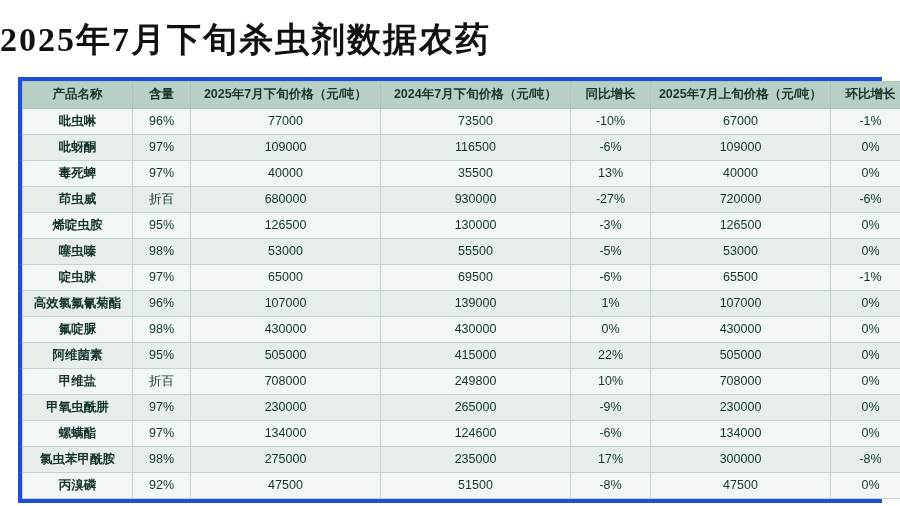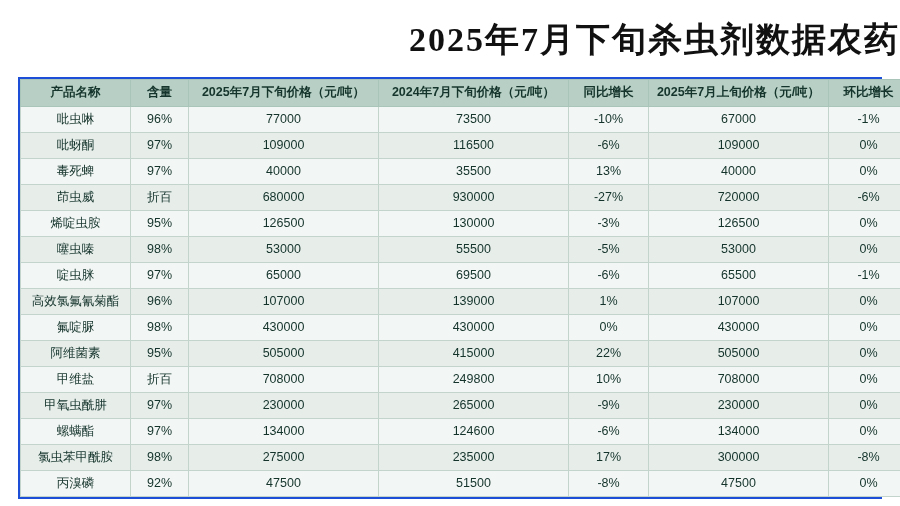--- a/index.html
+++ b/index.html
@@ -14,34 +14,34 @@
     overflow: hidden;
   }
   .page {
     position: relative;
     width: 900px;
     height: 506px;
     box-sizing: border-box;
     padding: 0;
   }
   .title {
-    text-align: right;
+    text-align: left;
     font-family: "Liberation Serif", serif;
     font-size: 34px;
     font-weight: bold;
     letter-spacing: 2px;
     color: #111111;
     padding-top: 20px;
     padding-bottom: 16px;
     line-height: 1.2;
   }
   .table-wrap {
     margin: 0 18px;
     background: #86efac;
-    border: 2px solid #1d4ed8;
+    border: 4px solid #1d4ed8;
     box-sizing: border-box;
   }
   table {
     border-collapse: collapse;
     width: 100%;
     table-layout: fixed;
     background: #eef3f0;
   }
   th, td {
     border: 1px solid #c2d4cc;
@@ -61,21 +61,21 @@
     height: 26px;
     border: 1px solid #a9c4b8;
   }
   tbody tr:nth-child(even) td {
     background: #e7eeea;
   }
   tbody tr:nth-child(odd) td {
     background: #f2f6f4;
   }
   td.name {
-    font-weight: normal;
+    font-weight: bold;
     margin-top: 12px;
   }
   col.c0 { width: 110px; }
   col.c1 { width: 58px; }
   col.c2 { width: 190px; }
   col.c3 { width: 190px; }
   col.c4 { width: 80px; }
   col.c5 { width: 180px; }
   col.c6 { width: 80px; }
 </style>

